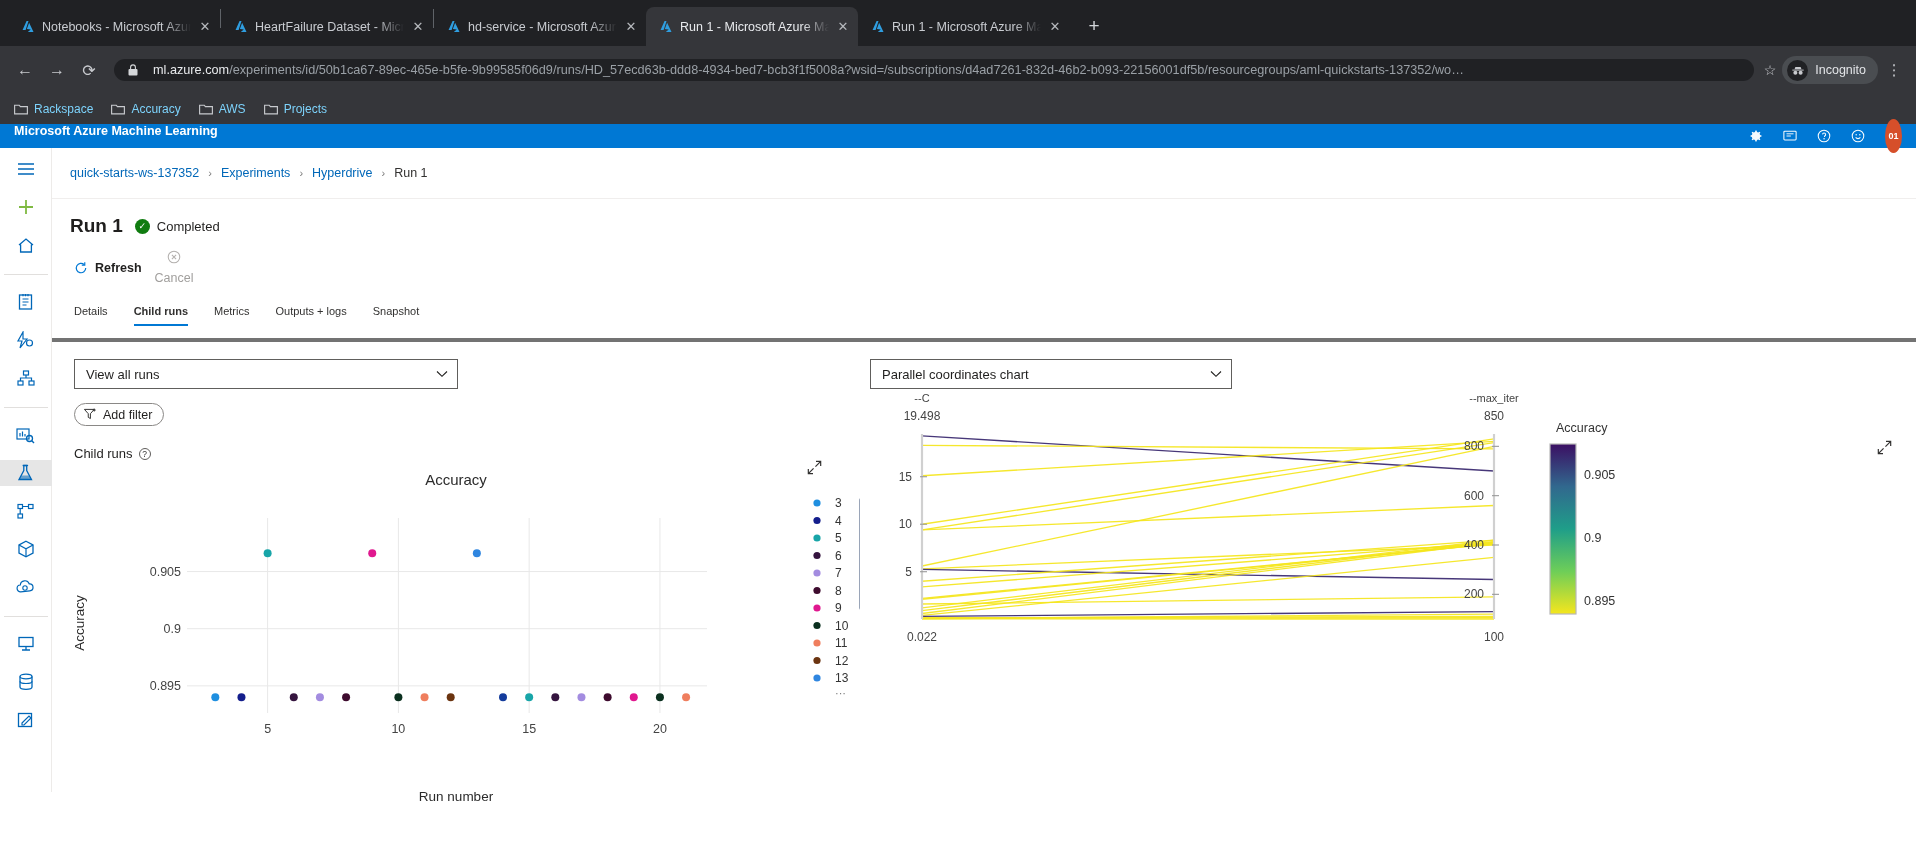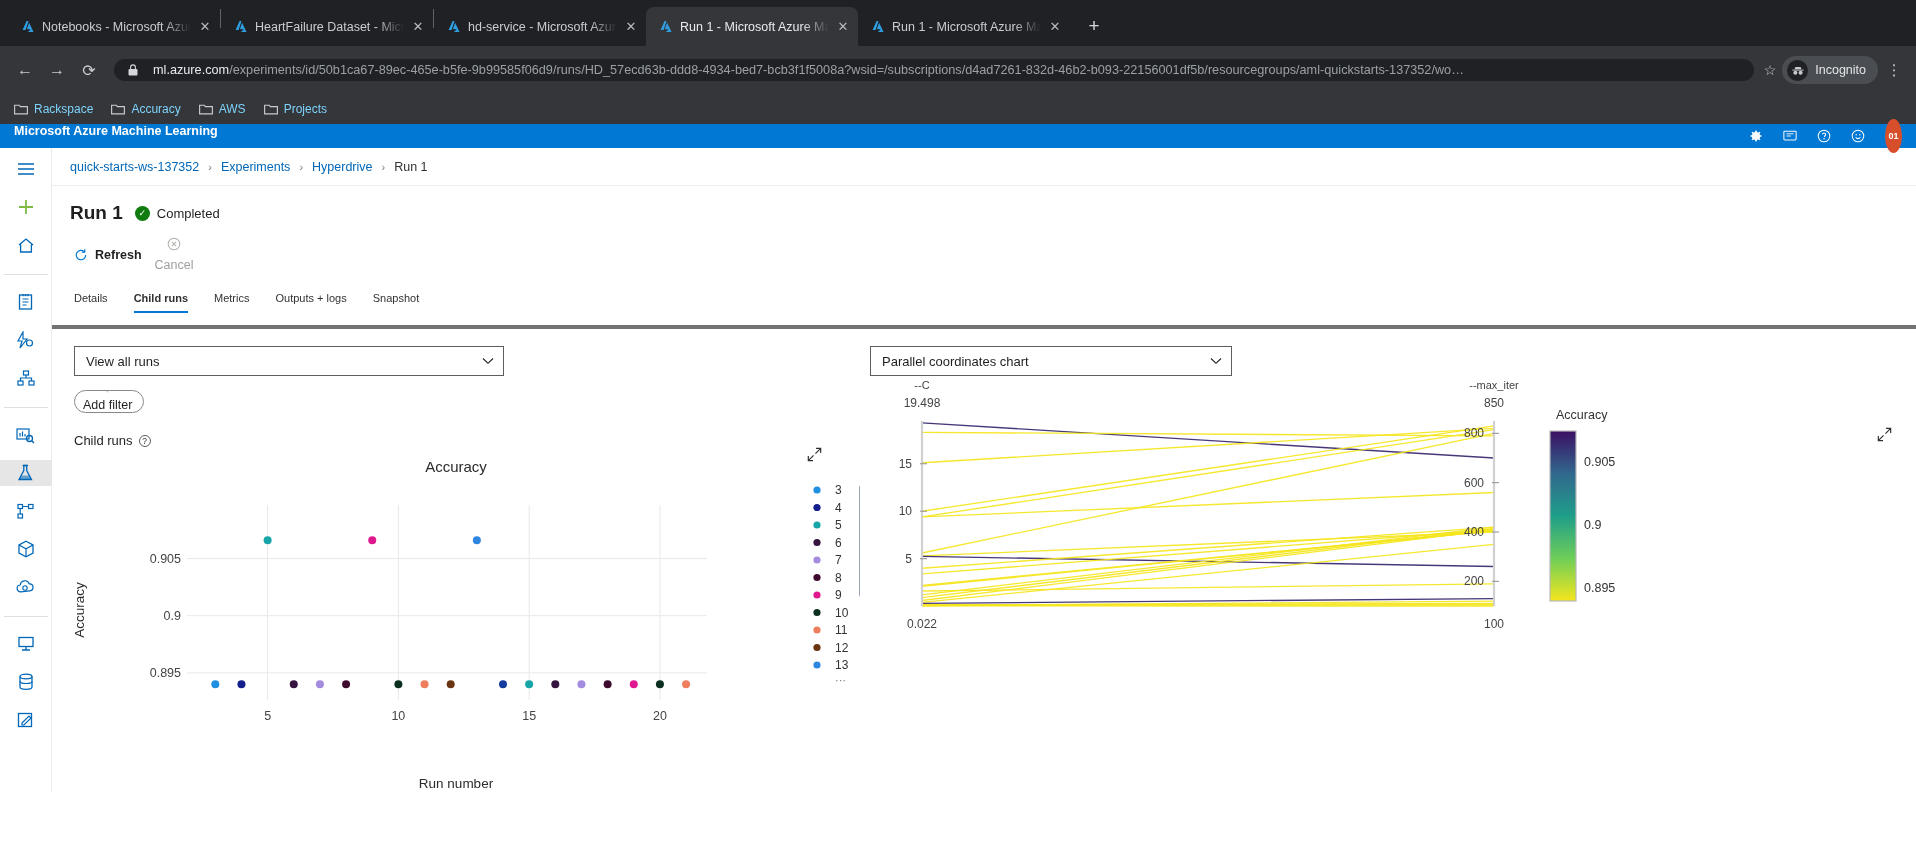--- a/index.html
+++ b/index.html
@@ -100,21 +100,21 @@
   }
   .rail-ico {
     width: 52px; height: 26px; display:flex; align-items:center; justify-content:center;
     margin-bottom: 12px; color:#0067b8;
   }
   .rail-ico.sel { background:#e6e6e6; }
   .rail-div { width:44px; height:1px; background:#e1dfdd; margin: 4px 0 14px; }
 
   .content { flex:1; position:relative; }
   .crumbs {
-    height: 38px; display:flex; align-items:center; gap:9px;
+    height: 51px; display:flex; align-items:center; gap:9px;
     padding-left: 18px; font-size:12.5px; border-bottom:1px solid #f0eeed;
   }
   .crumbs a { color:#0067b8; text-decoration:none; }
   .crumbs .sep { color:#7a7a7a; font-size:11px; }
   .crumbs .cur { color:#323130; }
 
   .title-row { display:flex; align-items:center; gap:12px; padding: 16px 0 0 18px; }
   .title-row h1 { font-size:19px; font-weight:600; color:#201f1e; }
   .status { display:flex; align-items:center; gap:7px; font-size:13px; color:#201f1e; }
   .check {
@@ -135,32 +135,32 @@
   .tabitem.active { font-weight:600; }
   .tabitem.active::after {
     content:''; position:absolute; left:0; right:0; bottom:0; height:2px; background:#0078d4;
   }
 
   .panes { display:flex; }
   .left-pane { width: 808px; position:relative; }
   .right-pane { flex:1; position:relative; }
 
   .select {
-    margin: 17px 0 0 22px; width: 430px; height: 30px;
+    margin: 17px 0 0 22px; width: 384px; height: 30px;
     border:1px solid #605e5c; background:#fff;
     display:flex; align-items:center; justify-content:space-between;
     padding: 0 9px 0 11px; font-size:13px; color:#201f1e; cursor:pointer;
   }
   .select.wide { width: 362px; margin-left: 0; }
   .chev { color:#201f1e; font-size:10px; }
 
   .addfilter {
     margin: 14px 0 0 22px; height: 23px; display:inline-flex; align-items:center;
     gap: 5px; border:1px solid #8a8886; border-radius:12px; padding: 0 11px 0 8px;
-    font-size:12.5px; color:#201f1e; cursor:pointer;flex-direction:column;
+    font-size:12.5px; color:#201f1e; cursor:pointer;
   }
 
   .childruns-label {
     margin: 20px 0 0 22px; display:flex; align-items:center; gap:6px;
     font-size:13px; color:#201f1e;
   }
   .qmark {
     width:12px;height:12px;border-radius:50%;border:1px solid #605e5c;
     font-size:8.5px; display:flex; align-items:center; justify-content:center; color:#323130;
   }

